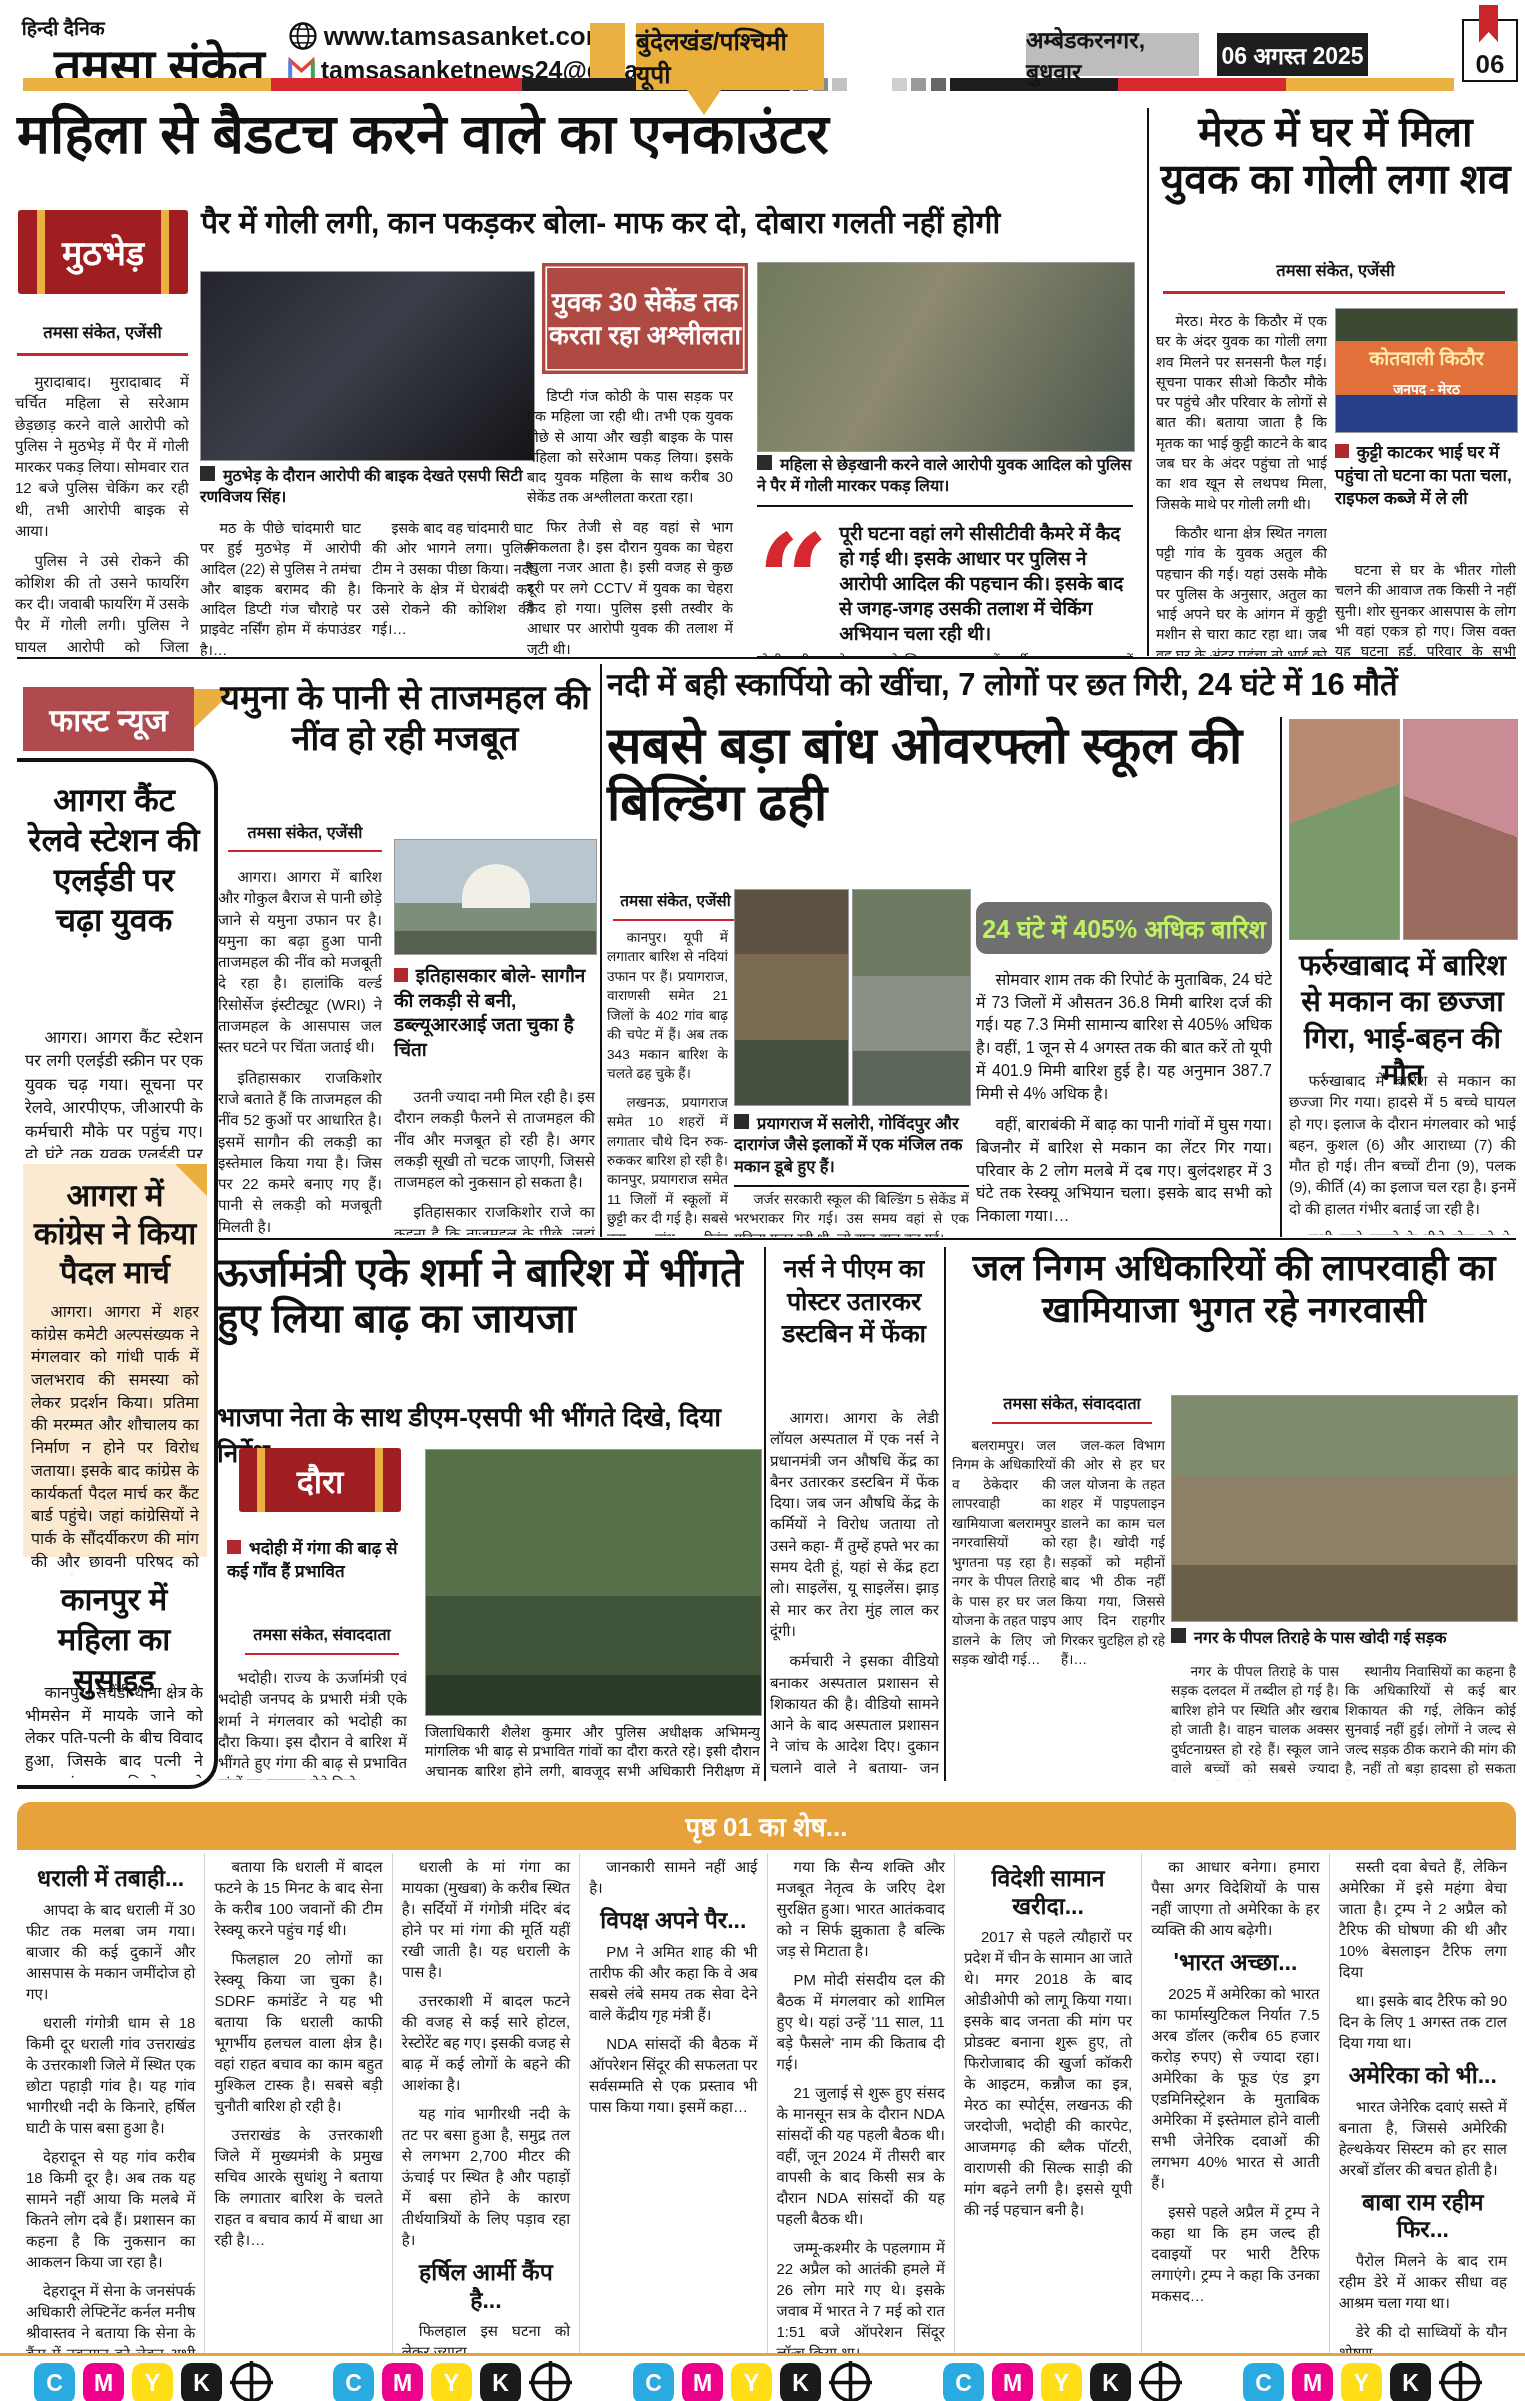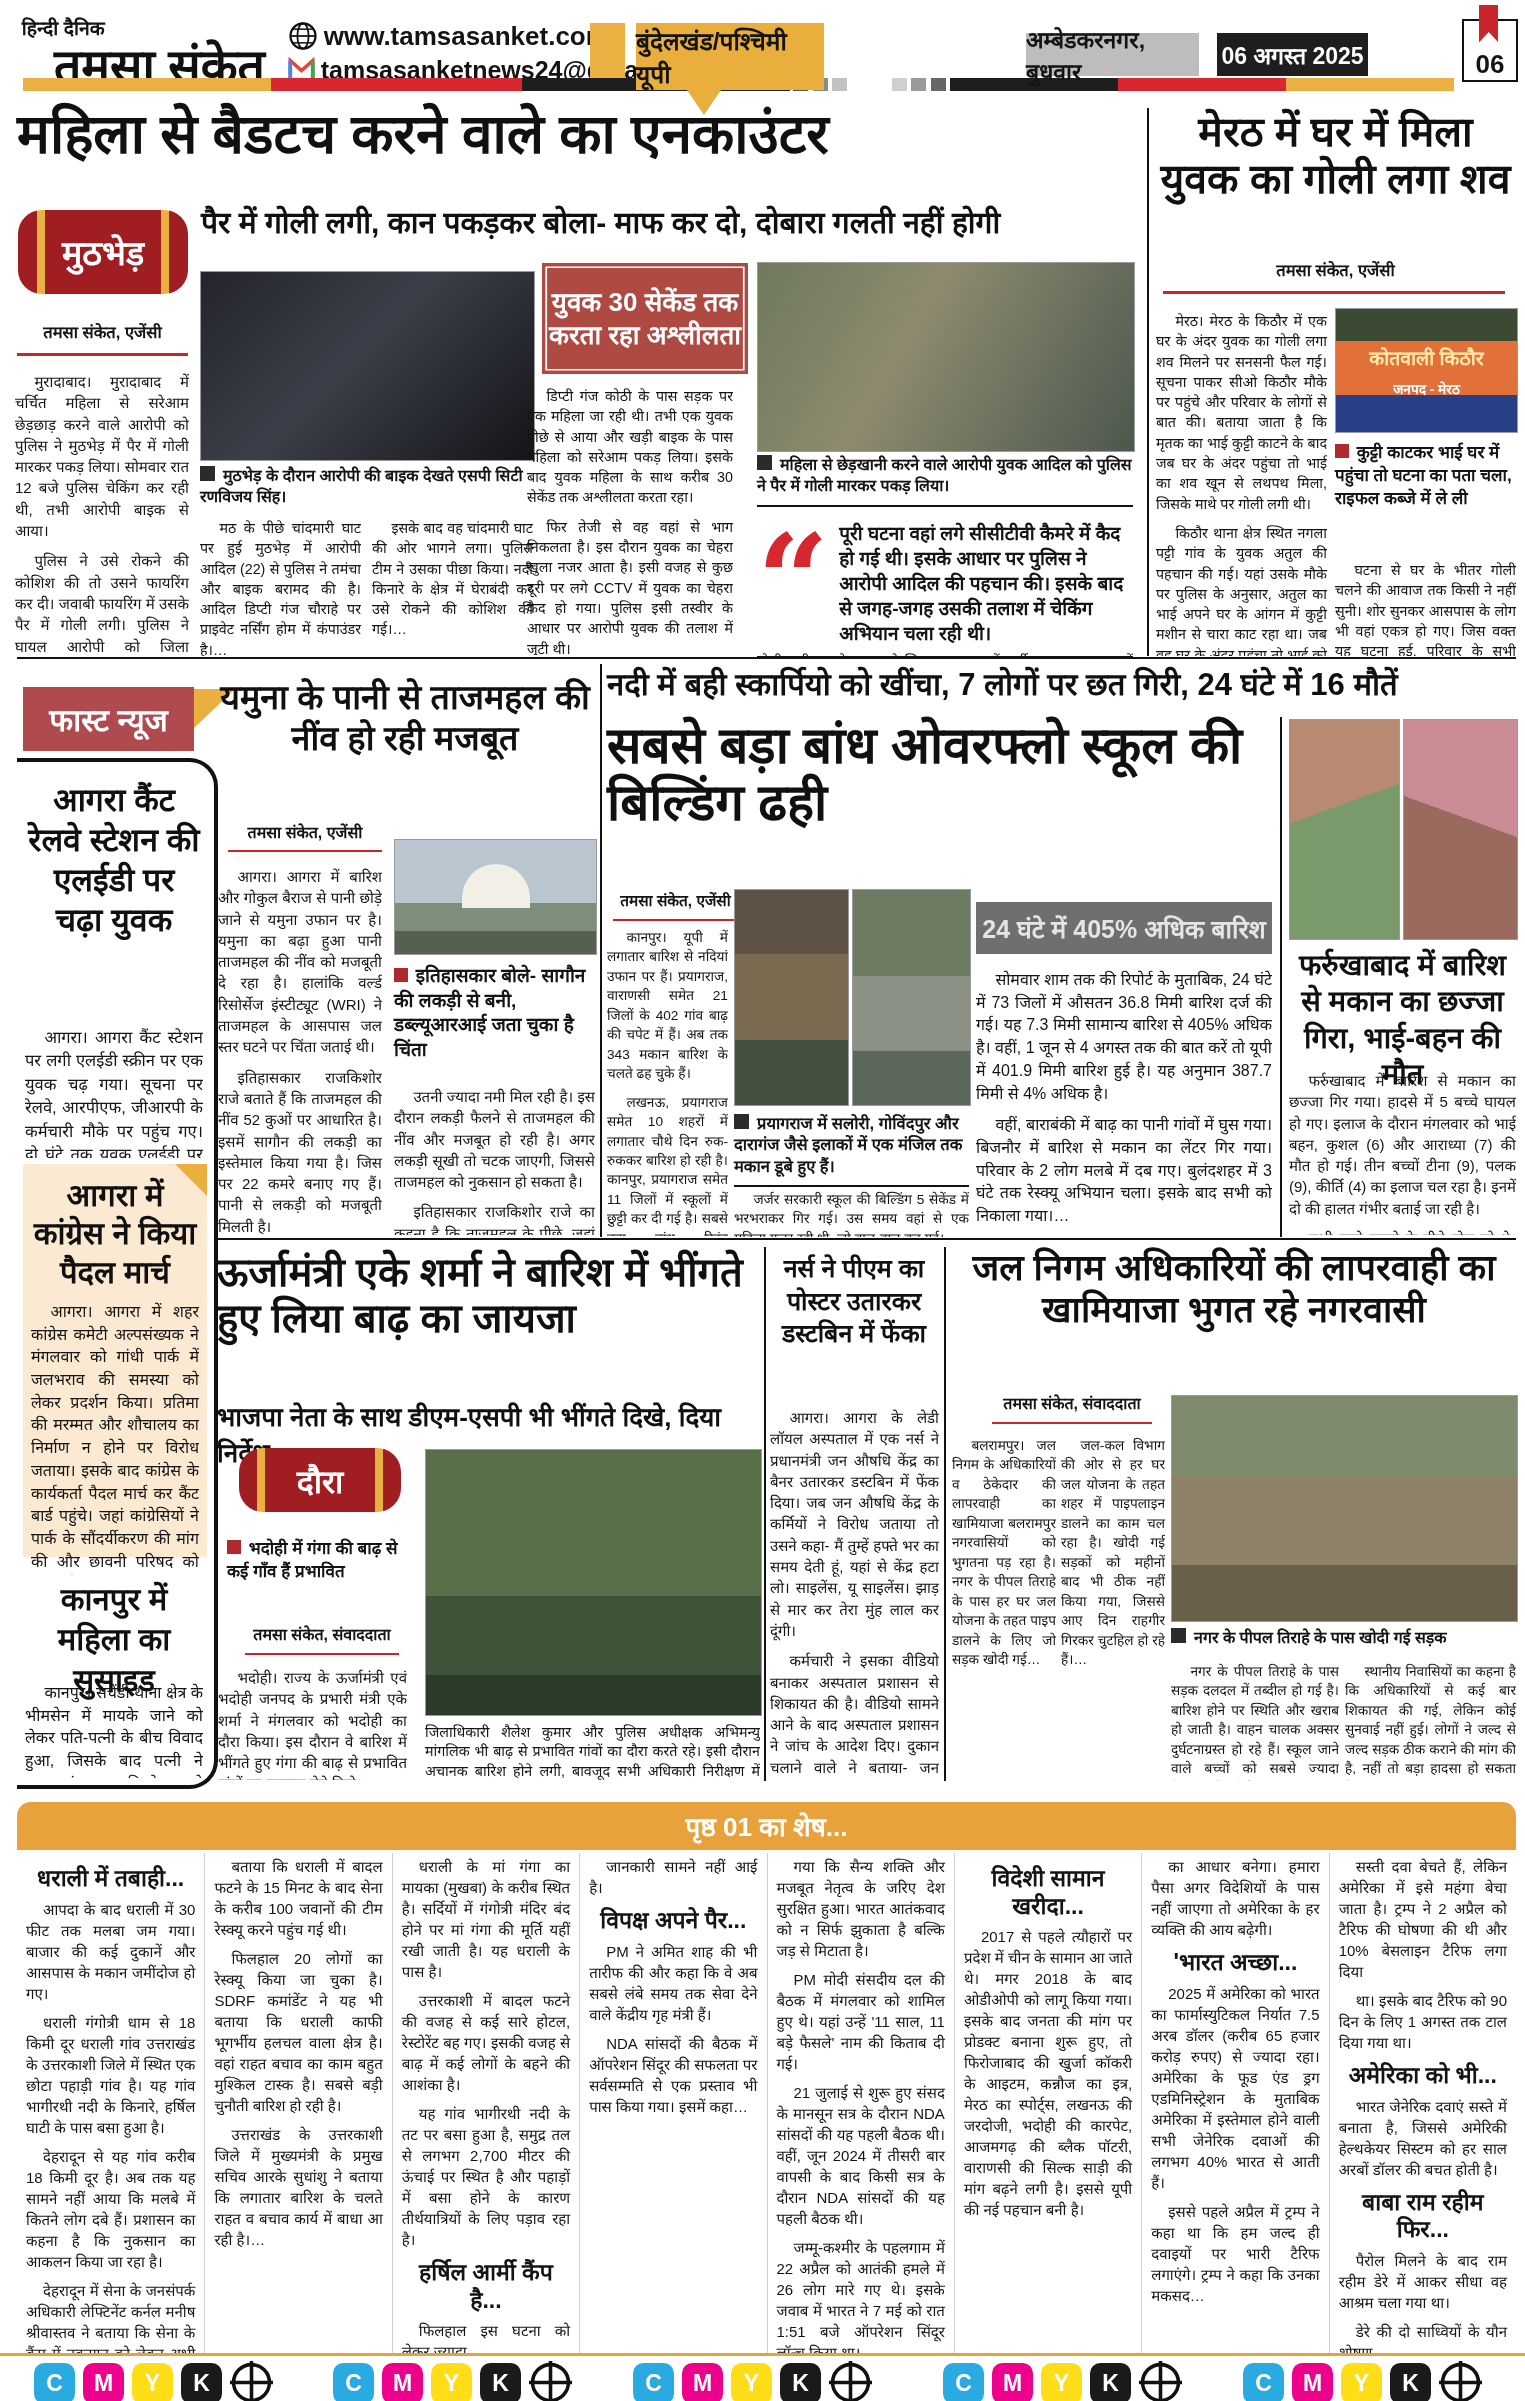--- a/index.html
+++ b/index.html
@@ -10,22 +10,22 @@
   .center{text-align:center;}
   .body-text p{margin:0 0 9px;text-align:justify;text-indent:19.4px;line-height:1.42;}
   .body-text{overflow:hidden;}
   .byline{font-weight:bold;text-align:center;font-size:16.5px;}
   .rule-red{background:#C9252B;height:2.9px;}
   .rule-blk{background:#111;}
   .photo{overflow:hidden;border:0.6px solid #9a9a9a;}
   .cap{font-weight:bold;line-height:1.3;}
   .cap .sq{display:inline-block;width:15px;height:15px;background:#2b2b2b;margin-right:8px;}
   .redsq{display:inline-block;width:13.7px;height:13.7px;background:#B0292D;margin-right:8px;}
-  .badge{background:linear-gradient(90deg,#A01D22 0 11%,#E9B13F 11% 16%,#A01D22 16% 84%,#E9B13F 84% 89%,#A01D22 89% 100%);border-radius:24px;color:#fff;display:flex;align-items:center;justify-content:center;font-weight:900;}
-  .graybox-title{background:#6F6F6F;color:#e5e5e5;font-weight:900;display:flex;align-items:center;justify-content:center;}
+  .badge{background:linear-gradient(90deg,#A01D22 0 11%,#E9B13F 11% 16%,#A01D22 16% 84%,#E9B13F 84% 89%,#A01D22 89% 100%);border-radius:3px;color:#fff;display:flex;align-items:center;justify-content:center;font-weight:900;}
+  .graybox-title{background:#6F6F6F;color:#bef264;font-weight:900;display:flex;align-items:center;justify-content:center;border-radius:11px;}
   .subh{font-weight:900;text-align:center;font-size:23px;margin:9px 0 5.7px;line-height:1.2;}
   .bcol p{margin:0 0 8px;text-align:justify;text-indent:17px;line-height:1.4;font-size:15px;}
   .bcol{overflow:hidden;}
   .qmark{float:left;font-family:"DejaVu Serif",serif;font-size:125px;line-height:0.8;color:#D7282F;margin:17px 10.3px 0 0;font-weight:bold;}
   .cmyk-sq{width:41px;height:41px;border-radius:10.3px;display:flex;align-items:center;justify-content:center;color:#fff;font-weight:800;font-size:23px;margin-right:8px;}
   .mark-group{display:flex;align-items:center;}
   .vline{background:#111;width:1.7px;}
 </style>
 </head>
 <body>

